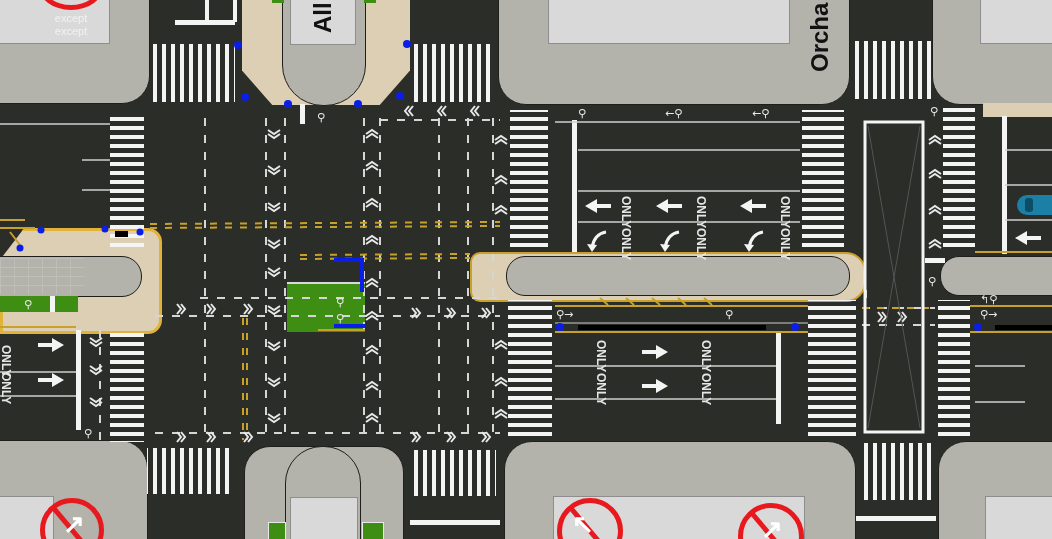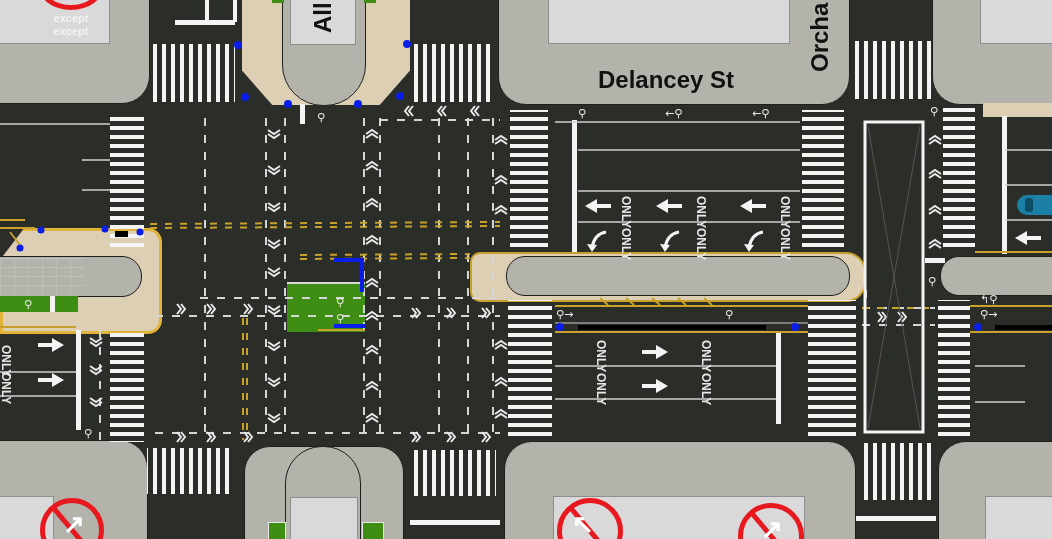--- a/index.html
+++ b/index.html
@@ -6,21 +6,21 @@
   body{width:1052px;height:539px;overflow:hidden;background:#2b2d29;font-family:"Liberation Sans",sans-serif;}
   #canvas{position:relative;width:1052px;height:539px;overflow:hidden;background:#2b2d29;}
   .abs{position:absolute;}
   .block{position:absolute;background:#b3b2ab;border:1px solid #1e1e1c;}
   .bldg{position:absolute;background:#d9d9d9;border:1px solid #8e8e8e;}
   .label{position:absolute;font-weight:bold;color:#111;white-space:nowrap;font-family:"Liberation Sans",sans-serif;}
   .vert{transform:rotate(-90deg);transform-origin:left top;}
   .sign{position:absolute;border:5px solid #e8191e;border-radius:50%;box-sizing:border-box;}
   .sign .slash{position:absolute;left:50%;top:-4px;width:5px;height:calc(100% + 8px);background:#e8191e;transform:translateX(-50%) rotate(-40deg);}
   .sign .arr{position:absolute;color:#fff;font-size:26px;font-weight:bold;left:18px;top:6px;}
-  .sign-note{position:absolute;color:#f2f2f2;font-size:11px;font-weight:bold;text-align:center;line-height:13px;}
+  .sign-note{position:absolute;color:#f2f2f2;font-size:11px;font-weight:normal;text-align:center;line-height:13px;}
   svg{position:absolute;left:0;top:0;}
 </style>
 </head>
 <body>
 
 <div id="canvas">
 
   <div class="block" style="left:-20px;top:-30px;width:168px;height:132px;border-radius:0 0 28px 0;"></div>
   <div class="bldg" style="left:-10px;top:-10px;width:118px;height:52px;"></div>
 
@@ -332,17 +332,16 @@
   </div>
   <div class="sign" style="left:557px;top:498px;width:66px;height:66px;">
     <div class="slash"></div>
       <div class="arr" style="left:10px;">↖</div>
   </div>
   <div class="sign" style="left:738px;top:503px;width:66px;height:66px;">
     <div class="slash"></div>
       <div class="arr">↗</div>
   </div>
 
-  <div class="label" style="left:598px;top:66px;font-size:24px;">Delancey St</div>
   <div class="label vert" style="left:806px;top:72px;font-size:24px;">Orcha</div>
   <div class="label vert" style="left:309px;top:33px;font-size:24px;">All</div>
 
 </div>
 
 </body></html>

